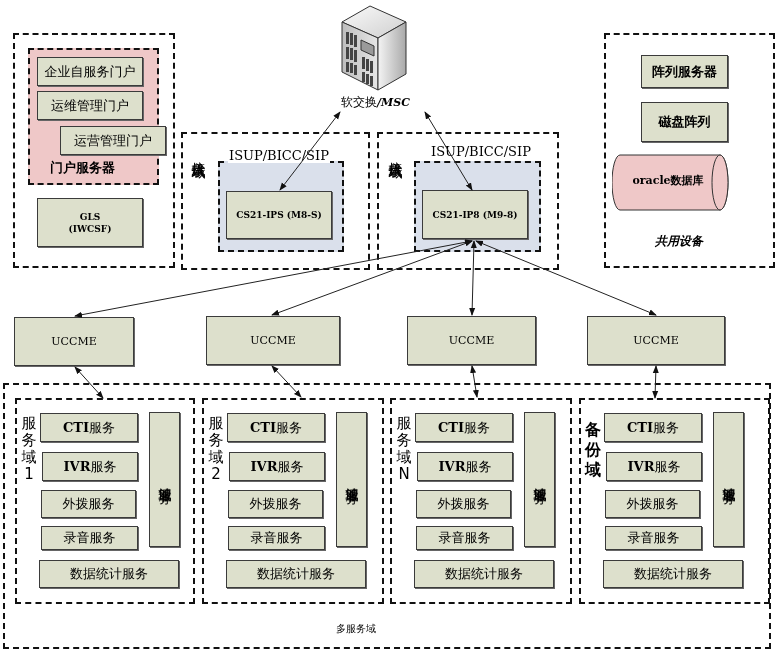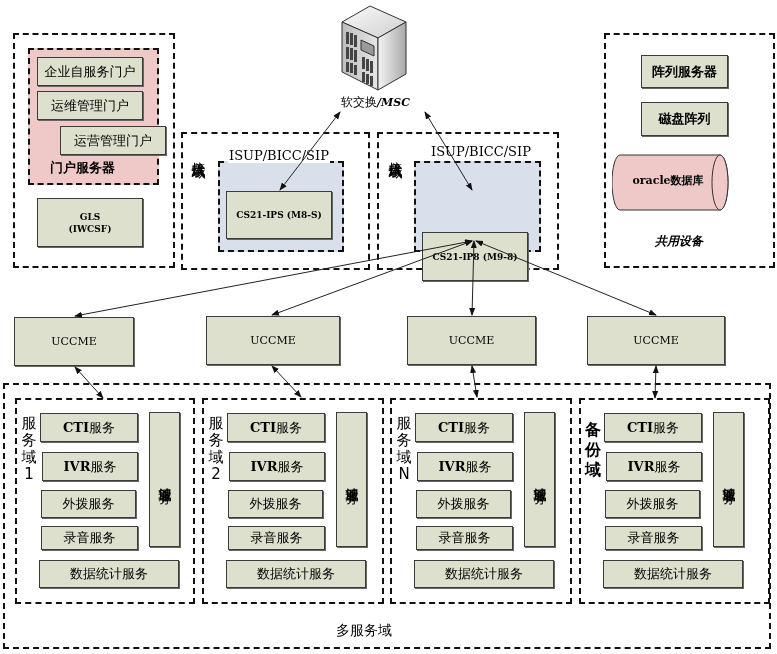--- a/index.html
+++ b/index.html
@@ -76,41 +76,41 @@
 <div class="abs dash" style="left:181px;top:132px;width:189px;height:138px;"></div>
 <div class="abs lbl vert" style="left:190px;top:150px;">接入承载域</div>
 <div class="abs dash" style="left:218px;top:161px;width:126px;height:91px;background:#dae0eb;"></div>
 <div class="abs serif" style="left:228px;top:148px;font-size:13px;background:#fff;padding:0 1px;">ISUP/BICC/SIP</div>
 <div class="abs box serif bold" style="left:226px;top:191px;width:106px;height:48px;font-size:9px;">CS21-IPS (M8-S)</div>
 
 <div class="abs dash" style="left:377px;top:132px;width:182px;height:138px;"></div>
 <div class="abs lbl vert" style="left:387px;top:150px;">接入承载域</div>
 <div class="abs dash" style="left:414px;top:161px;width:127px;height:91px;background:#dae0eb;"></div>
 <div class="abs serif" style="left:431px;top:144px;font-size:13px;">ISUP/BICC/SIP</div>
-<div class="abs box serif bold" style="left:422px;top:190px;width:106px;height:49px;font-size:9px;margin-top:42px;">CS21-IP8 (M9-8)</div>
+<div class="abs box serif bold" style="left:422px;top:190px;width:106px;height:49px;font-size:9px;">CS21-IP8 (M9-8)</div>
 
 <div class="abs dash" style="left:604px;top:33px;width:171px;height:235px;"></div>
 <div class="abs box bold" style="left:641px;top:55px;width:87px;height:33px;">阵列服务器</div>
-<div class="abs box bold" style="left:641px;top:102px;width:87px;height:34px;">磁盘阵列</div>
+<div class="abs box bold" style="left:641px;top:102px;width:87px;height:40px;">磁盘阵列</div>
 <div class="abs" style="left:612px;top:154px;width:124px;height:68px;">
   <svg width="124" height="57" viewBox="0 0 124 57" style="position:absolute;left:0;top:0;">
     <path d="M8,1 L108,1 A8,27.5 0 0 1 108,56 L8,56 A8,27.5 0 0 1 8,1 Z" fill="#efc8c8" stroke="#333" stroke-width="1"></path>
     <ellipse cx="108" cy="28.5" rx="8" ry="27.5" fill="#efc8c8" stroke="#333" stroke-width="1"></ellipse>
   </svg>
   <div class="abs serif bold" style="left:0;top:19px;width:112px;text-align:center;font-size:11px;">oracle数据库</div>
 </div>
 <div class="abs bold" style="left:655px;top:233px;font-size:12px;font-style:italic;">共用设备</div>
 
 <div class="abs box serif" style="left:14px;top:317px;width:120px;height:49px;font-size:11px;">UCCME</div>
 <div class="abs box serif" style="left:206px;top:316px;width:134px;height:49px;font-size:11px;">UCCME</div>
 <div class="abs box serif" style="left:407px;top:316px;width:129px;height:49px;font-size:11px;">UCCME</div>
 <div class="abs box serif" style="left:587px;top:316px;width:138px;height:49px;font-size:11px;">UCCME</div>
 
 <div class="abs dash" style="left:3px;top:383px;width:768px;height:266px;"></div>
-<div class="abs" style="left:336px;top:622px;font-size:14px;">多服务域</div>
+<div class="abs" style="left:336px;top:622px;font-size:10px;">多服务域</div>
 
 <div id="sd-container">
     <div class="abs dash" style="left:15px;top:398px;width:180px;height:206px;"></div>
     <div class="abs " style="left:20px;top:415px;font-size:15px;line-height:17px;width:18px;text-align:center;">
       <div>服</div>
       <div>务</div>
       <div>域</div>
       <div>1</div>
     </div>
     <div class="abs box" style="left:40px;top:413px;width:98px;height:29px;">

